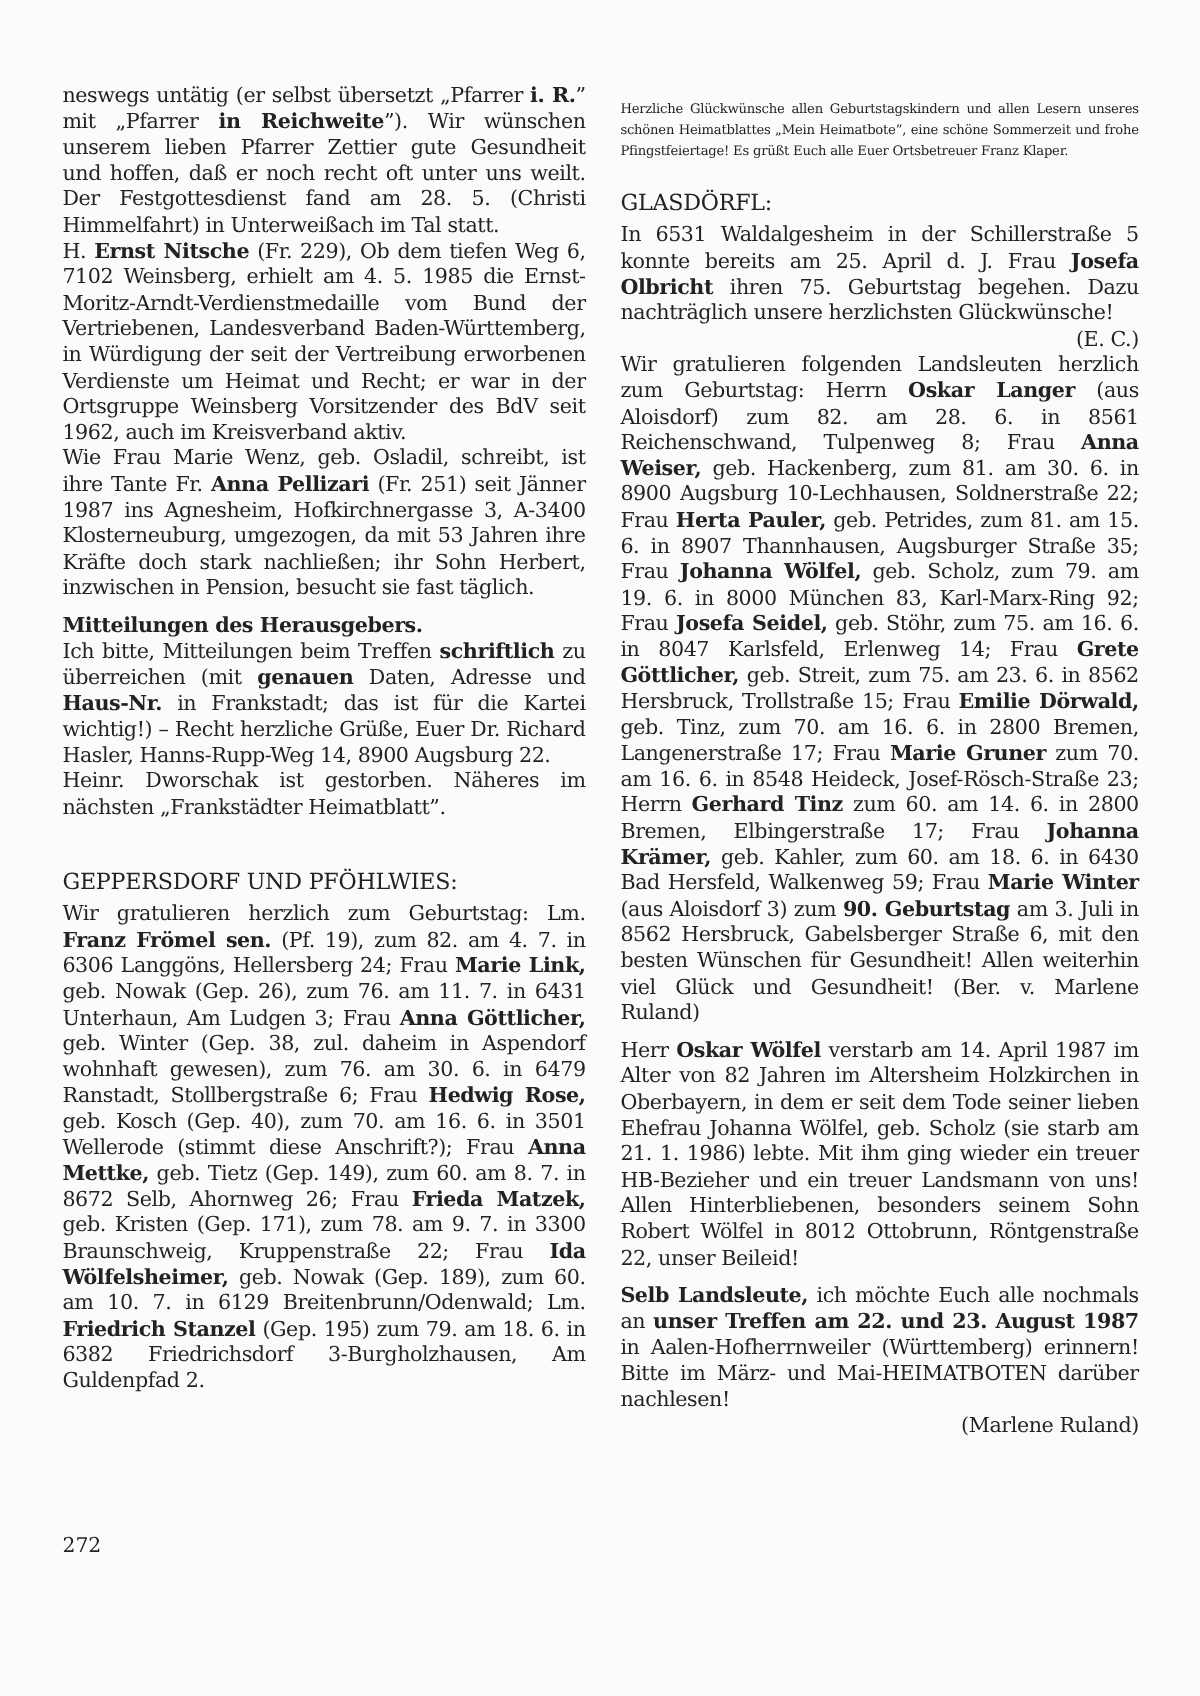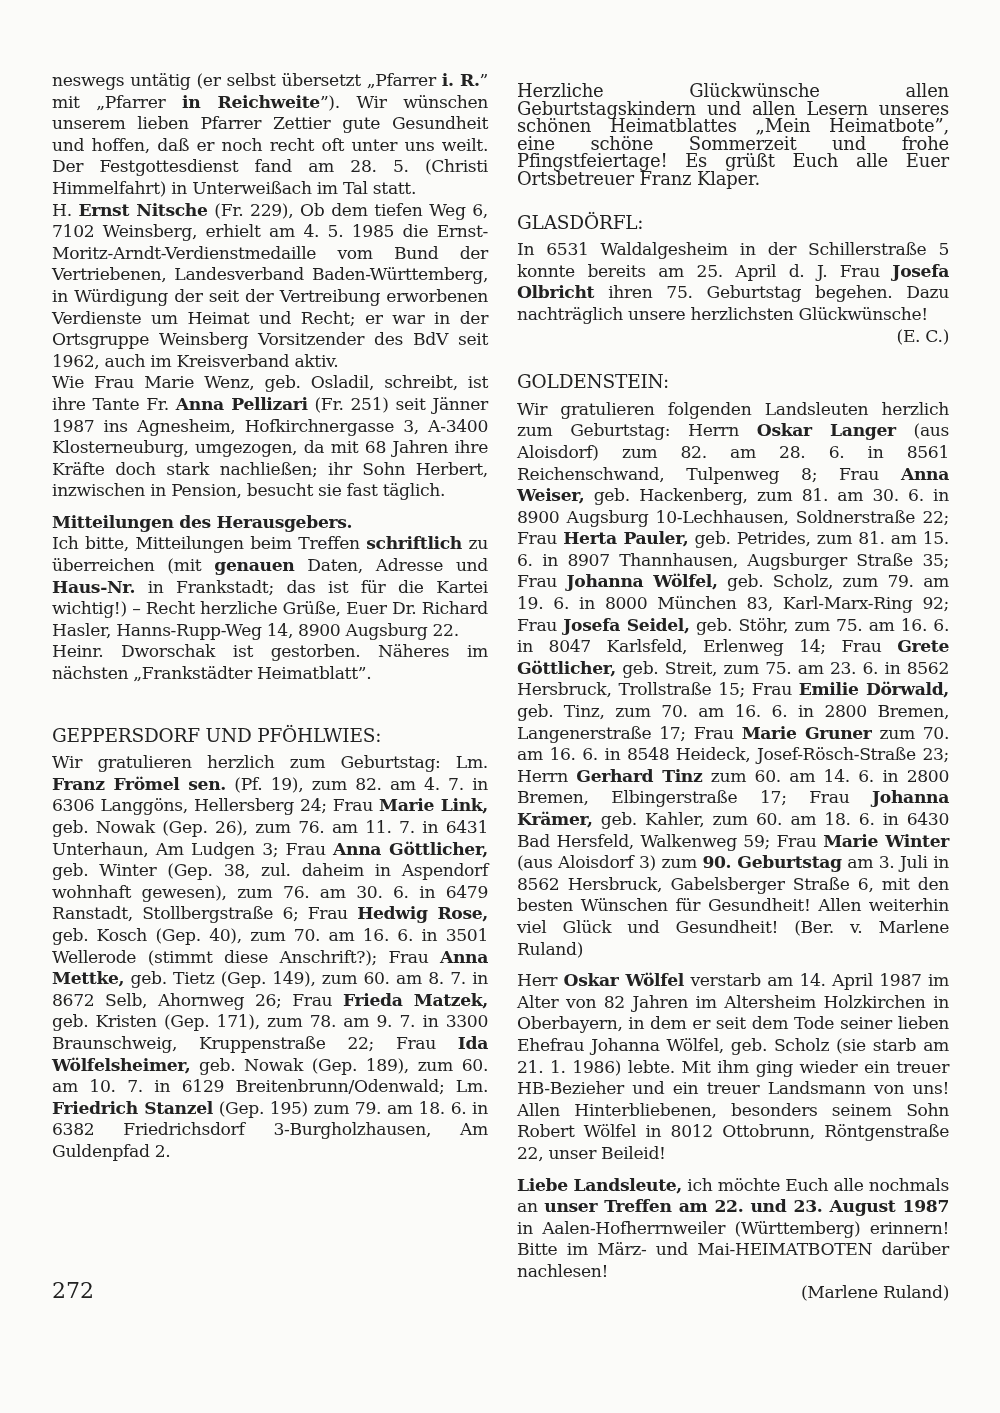--- a/index.html
+++ b/index.html
@@ -20,69 +20,68 @@
     left: 52px; top: 70px; width: 436px;
     font-size: 17.2px; line-height: 21.6px;
     letter-spacing: -0.35px;
   }
   #col-right {
     left: 517px; top: 82px; width: 432px;
     font-size: 17.2px; line-height: 21.6px;
     letter-spacing: -0.35px;
   }
   #col-right .intro {
-    font-size: 18px; line-height: 17.6px;
+    font-size: 11px; line-height: 17.6px;
     letter-spacing: -0.2px;
     margin-bottom: 18px;
   }
   p { margin: 0; }
   p + p { margin-top: 0; }
   .sub { font-weight: bold; margin-top: 10px; }
   .heading {
     font-weight: normal;
     font-size: 18.5px;
     letter-spacing: -0.2px;
     margin: 0 0 6px 0;
   }
   .gap-sec { margin-top: 40px !important; }
   .gap-sm { margin-top: 10px !important; }
   .gap-md { margin-top: 24px !important; }
   b { font-weight: bold; }
   .right { text-align: right; }
   #page-number {
     position: absolute; left: 52px; top: 1278px;
-    font-size: 22px;
+    font-size: 17px;
   }
 </style>
 </head>
 <body>
 
 <div id="col-left" class="col">
   <p><span>neswegs untätig (er selbst übersetzt „Pfarrer </span><b>i. R.</b><span>” mit „Pfarrer </span><b>in Reichweite</b><span>”). Wir wünschen unserem lieben Pfarrer Zettier gute Gesundheit und hoffen, daß er noch recht oft unter uns weilt. Der Festgottesdienst fand am 28. 5. (Christi Himmelfahrt) in Unterweißach im Tal statt.</span></p>
 
   <p><span>H. </span><b>Ernst Nitsche</b><span> (Fr. 229), Ob dem tiefen Weg 6, 7102 Weinsberg, erhielt am 4. 5. 1985 die Ernst-Moritz-Arndt-Verdienstmedaille vom Bund der Vertriebenen, Landesverband Baden-Württemberg, in Würdigung der seit der Vertreibung erworbenen Verdienste um Heimat und Recht; er war in der Ortsgruppe Weinsberg Vorsitzender des BdV seit 1962, auch im Kreisverband aktiv.</span></p>
-  <p><span>Wie Frau Marie Wenz, geb. Osladil, schreibt, ist ihre Tante Fr. </span><b>Anna Pellizari</b><span> (Fr. 251) seit Jänner 1987 ins Agnesheim, Hofkirchnergasse 3, A-3400 Klosterneuburg, umgezogen, da mit 68 Jahren ihre Kräfte doch stark nachließen; ihr Sohn Herbert, inzwischen in Pension, besucht sie fast täglich.</span></p>
+  <p><span>Wie Frau Marie Wenz, geb. Osladil, schreibt, ist ihre Tante Fr. </span><b>Anna Pellizari</b><span> (Fr. 251) seit Jänner 1987 ins Agnesheim, Hofkirchnergasse 3, A-3400 Klosterneuburg, umgezogen, da mit 53 Jahren ihre Kräfte doch stark nachließen; ihr Sohn Herbert, inzwischen in Pension, besucht sie fast täglich.</span></p>
 
   <p class="sub gap-sm">Mitteilungen des Herausgebers.</p>
   <p><span>Ich bitte, Mitteilungen beim Treffen </span><b>schriftlich</b><span> zu überreichen (mit </span><b>genauen</b><span> Daten, Adresse und </span><b>Haus-Nr.</b><span> in Frankstadt; das ist für die Kartei wichtig!) – Recht herzliche Grüße, Euer Dr. Richard Hasler, Hanns-Rupp-Weg 14, 8900 Augsburg 22.</span></p>
   <p>Heinr. Dworschak ist gestorben. Näheres im nächsten „Frankstädter Heimatblatt”.</p>
 
   <p class="heading gap-sec">GEPPERSDORF UND PFÖHLWIES:</p>
   <p><span>Wir gratulieren herzlich zum Geburtstag: Lm. </span><b>Franz Frömel sen.</b><span> (Pf. 19), zum 82. am 4. 7. in 6306 Langgöns, Hellersberg 24; Frau </span><b>Marie Link,</b><span> geb. Nowak (Gep. 26), zum 76. am 11. 7. in 6431 Unterhaun, Am Ludgen 3; Frau </span><b>Anna Göttlicher,</b><span> geb. Winter (Gep. 38, zul. daheim in Aspendorf wohnhaft gewesen), zum 76. am 30. 6. in 6479 Ranstadt, Stollbergstraße 6; Frau </span><b>Hedwig Rose,</b><span> geb. Kosch (Gep. 40), zum 70. am 16. 6. in 3501 Wellerode (stimmt diese Anschrift?); Frau </span><b>Anna Mettke,</b><span> geb. Tietz (Gep. 149), zum 60. am 8. 7. in 8672 Selb, Ahornweg 26; Frau </span><b>Frieda Matzek,</b><span> geb. Kristen (Gep. 171), zum 78. am 9. 7. in 3300 Braunschweig, Kruppenstraße 22; Frau </span><b>Ida Wölfelsheimer,</b><span> geb. Nowak (Gep. 189), zum 60. am 10. 7. in 6129 Breitenbrunn/Odenwald; Lm. </span><b>Friedrich Stanzel</b><span> (Gep. 195) zum 79. am 18. 6. in 6382 Friedrichsdorf 3-Burgholzhausen, Am Guldenpfad 2.</span></p>
 </div>
 
 <div id="col-right" class="col">
   <p class="intro">Herzliche Glückwünsche allen Geburtstagskindern und allen Lesern unseres schönen Heimatblattes „Mein Heimatbote”, eine schöne Sommerzeit und frohe Pfingstfeiertage! Es grüßt Euch alle Euer Ortsbetreuer Franz Klaper.</p>
 
   <p class="heading gap-md">GLASDÖRFL:</p>
   <p><span>In 6531 Waldalgesheim in der Schillerstraße 5 konnte bereits am 25. April d. J. Frau </span><b>Josefa Olbricht</b><span> ihren 75. Geburtstag begehen. Dazu nachträglich unsere herzlichsten Glückwünsche!</span></p>
   <p class="right">(E. C.)</p>
 
-  <p class="heading gap-md">GOLDENSTEIN:</p>
   <p><span>Wir gratulieren folgenden Landsleuten herzlich zum Geburtstag: Herrn </span><b>Oskar Langer</b><span> (aus Aloisdorf) zum 82. am 28. 6. in 8561 Reichenschwand, Tulpenweg 8; Frau </span><b>Anna Weiser,</b><span> geb. Hackenberg, zum 81. am 30. 6. in 8900 Augsburg 10-Lechhausen, Soldnerstraße 22; Frau </span><b>Herta Pauler,</b><span> geb. Petrides, zum 81. am 15. 6. in 8907 Thannhausen, Augsburger Straße 35; Frau </span><b>Johanna Wölfel,</b><span> geb. Scholz, zum 79. am 19. 6. in 8000 München 83, Karl-Marx-Ring 92; Frau </span><b>Josefa Seidel,</b><span> geb. Stöhr, zum 75. am 16. 6. in 8047 Karlsfeld, Erlenweg 14; Frau </span><b>Grete Göttlicher,</b><span> geb. Streit, zum 75. am 23. 6. in 8562 Hersbruck, Trollstraße 15; Frau </span><b>Emilie Dörwald,</b><span> geb. Tinz, zum 70. am 16. 6. in 2800 Bremen, Langenerstraße 17; Frau </span><b>Marie Gruner</b><span> zum 70. am 16. 6. in 8548 Heideck, Josef-Rösch-Straße 23; Herrn </span><b>Gerhard Tinz</b><span> zum 60. am 14. 6. in 2800 Bremen, Elbingerstraße 17; Frau </span><b>Johanna Krämer,</b><span> geb. Kahler, zum 60. am 18. 6. in 6430 Bad Hersfeld, Walkenweg 59; Frau </span><b>Marie Winter</b><span> (aus Aloisdorf 3) zum </span><b>90. Geburtstag</b><span> am 3. Juli in 8562 Hersbruck, Gabelsberger Straße 6, mit den besten Wünschen für Gesundheit! Allen weiterhin viel Glück und Gesundheit! (Ber. v. Marlene Ruland)</span></p>
 
   <p class="gap-sm"><span>Herr </span><b>Oskar Wölfel</b><span> verstarb am 14. April 1987 im Alter von 82 Jahren im Altersheim Holzkirchen in Oberbayern, in dem er seit dem Tode seiner lieben Ehefrau Johanna Wölfel, geb. Scholz (sie starb am 21. 1. 1986) lebte. Mit ihm ging wieder ein treuer HB-Bezieher und ein treuer Landsmann von uns! Allen Hinterbliebenen, besonders seinem Sohn Robert Wölfel in 8012 Ottobrunn, Röntgenstraße 22, unser Beileid!</span></p>
 
-  <p class="gap-sm"><b>Liebe Landsleute,</b><span> ich möchte Euch alle nochmals an </span><b>unser Treffen am 22. und 23. August 1987</b><span> in Aalen-Hofherrnweiler (Württemberg) erinnern! Bitte im März- und Mai-HEIMATBOTEN darüber nachlesen!</span></p>
+  <p class="gap-sm"><b>Selb Landsleute,</b><span> ich möchte Euch alle nochmals an </span><b>unser Treffen am 22. und 23. August 1987</b><span> in Aalen-Hofherrnweiler (Württemberg) erinnern! Bitte im März- und Mai-HEIMATBOTEN darüber nachlesen!</span></p>
   <p class="right">(Marlene Ruland)</p>
 </div>
 
 <div id="page-number">272</div>
 
 </body></html>

